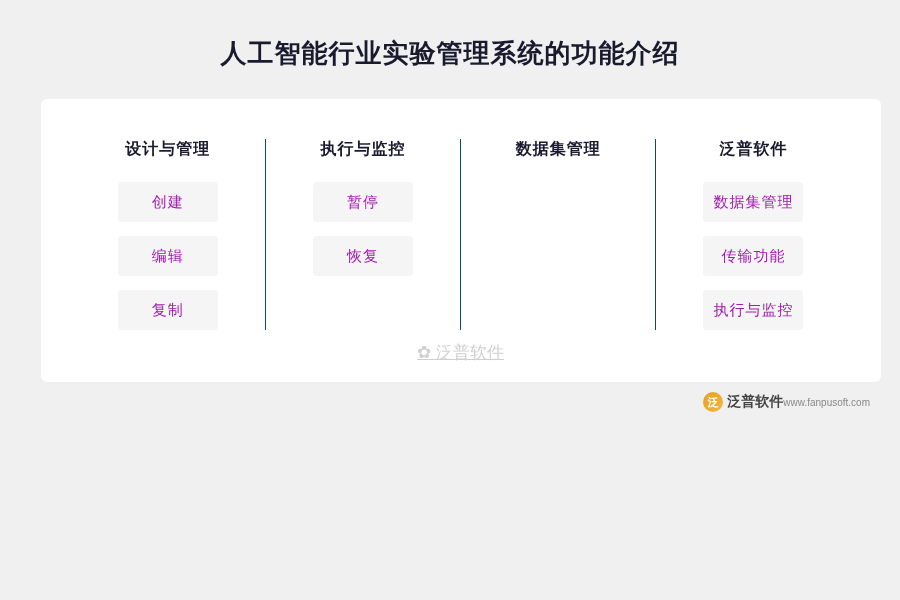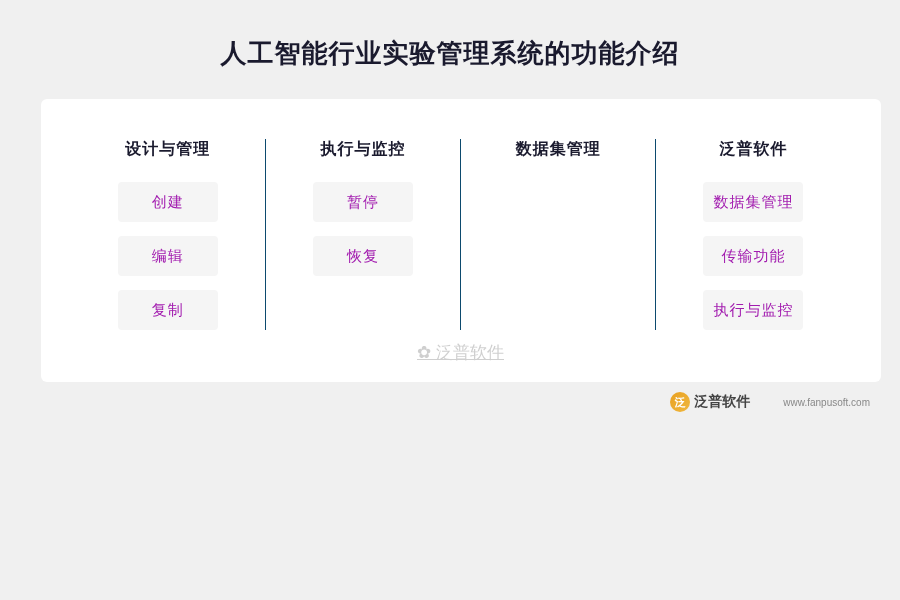--- a/index.html
+++ b/index.html
@@ -123,21 +123,20 @@
 
     .footer-brand-name {
       font-size: 14px;
       color: #444;
       font-weight: bold;
     }
 
     .footer-brand-url {
       font-size: 10px;
       color: #888;
-      margin-left: 33px;
     }
   </style>
 </head>
 <body>
 
 <div class="page-title">人工智能行业实验管理系统的功能介绍</div>
 
 <div class="main-card" id="main-card">
 
 <div class="column">

